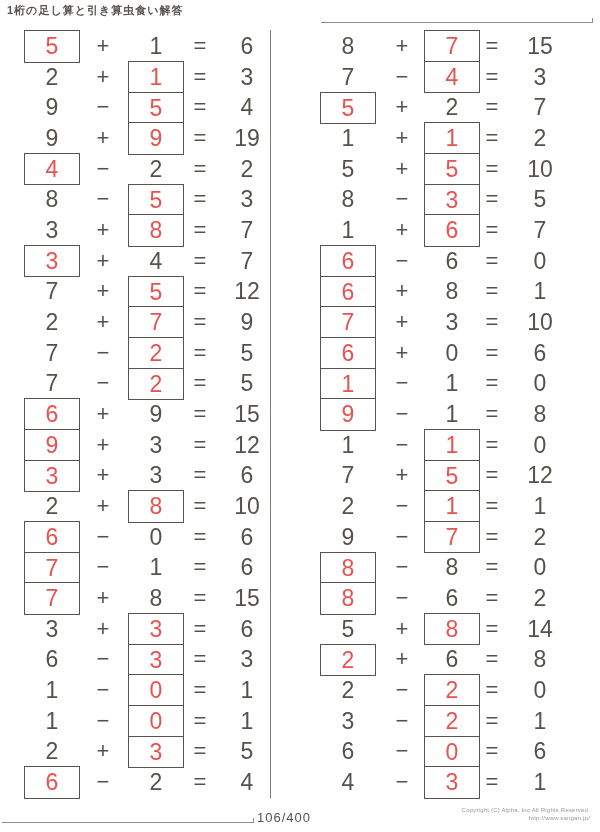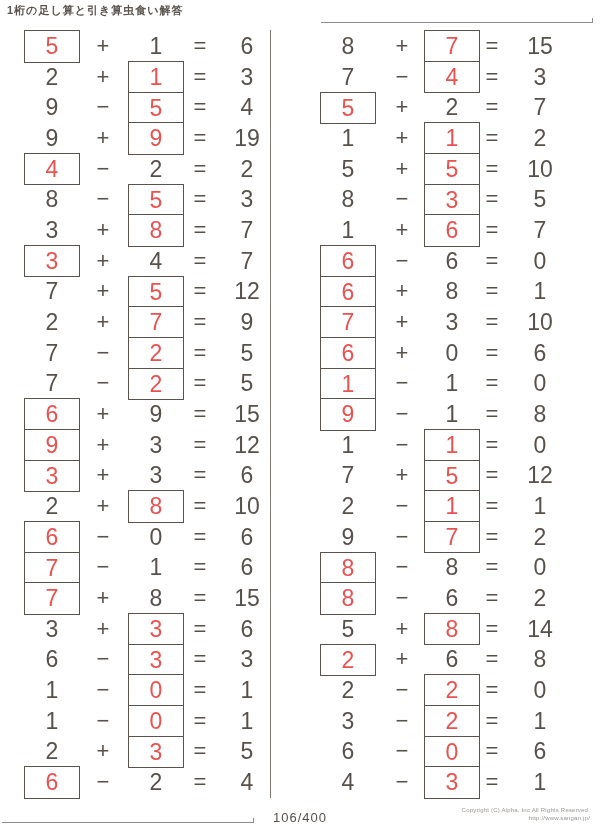--- a/index.html
+++ b/index.html
@@ -46,21 +46,21 @@
   .col-left .c-op{left:79px;width:24px;}
   .col-left .c-b{left:104px;width:80px;}
   .col-left .c-eq{left:176px;width:24px;}
   .col-left .c-r{left:211px;width:48px;}
   .col-right .c-a{left:0;width:72px;}
   .col-right .c-op{left:78px;width:24px;}
   .col-right .c-b{left:100px;width:80px;}
   .col-right .c-eq{left:168px;width:24px;}
   .col-right .c-r{left:204px;width:48px;}
   .pagenum{
-    position:absolute;left:250px;top:810px;width:100px;text-align:center;
+    position:absolute;left:234px;top:810px;width:100px;text-align:center;
     font-size:13px;color:#57514b;letter-spacing:1px;
   }
   .copyright{
     position:absolute;right:10px;top:806px;text-align:right;
     font-size:6px;line-height:8px;color:#9a9692;letter-spacing:0.2px;
   }
 </style>
 </head>
 <body>
 

